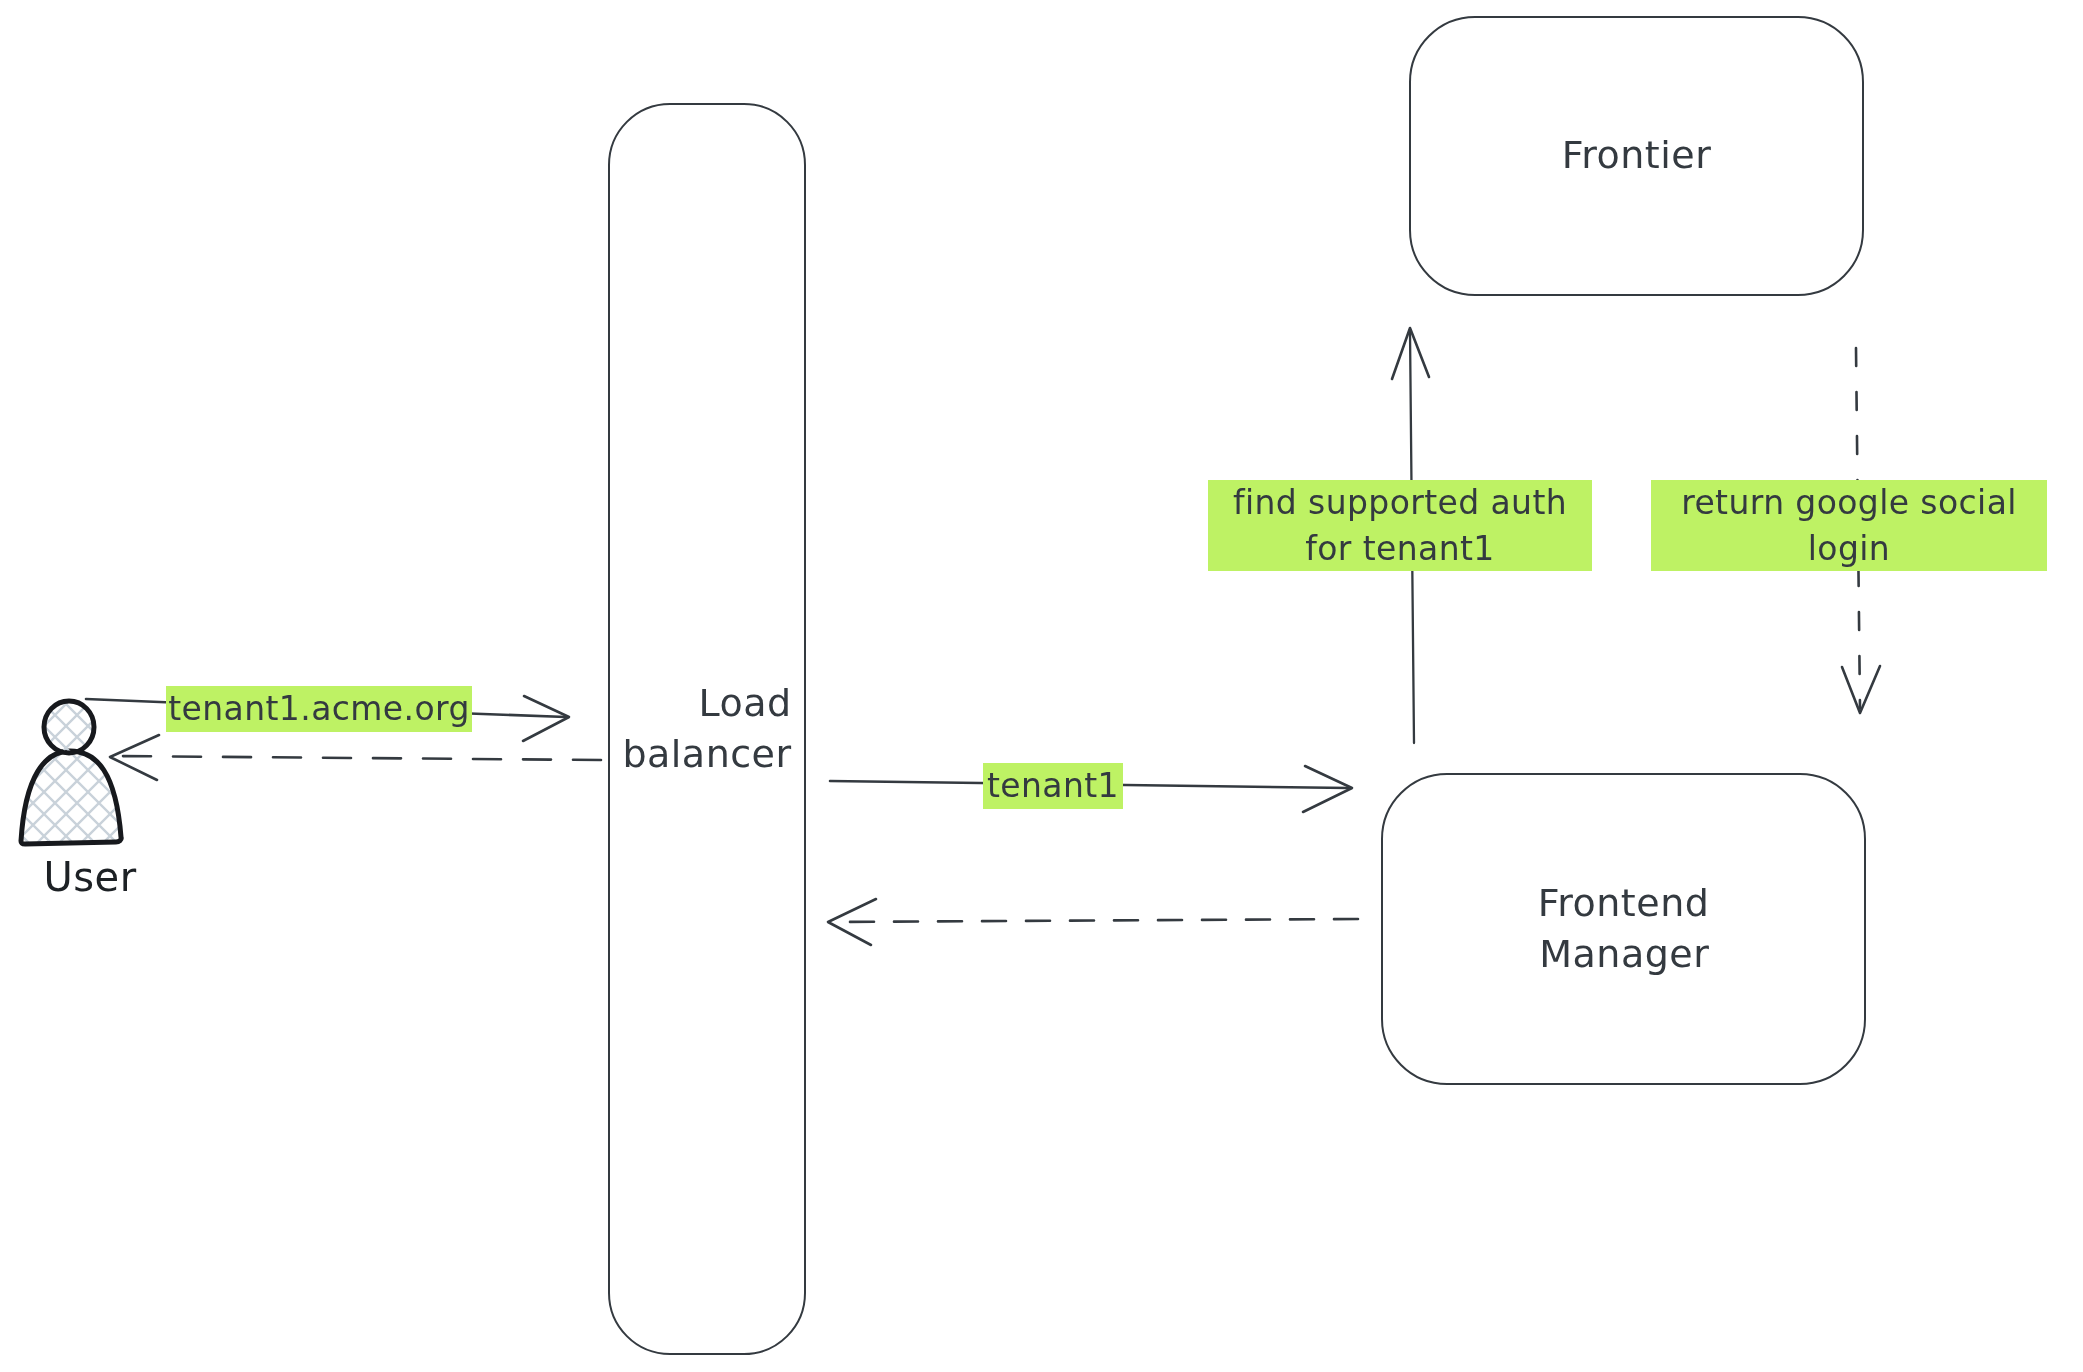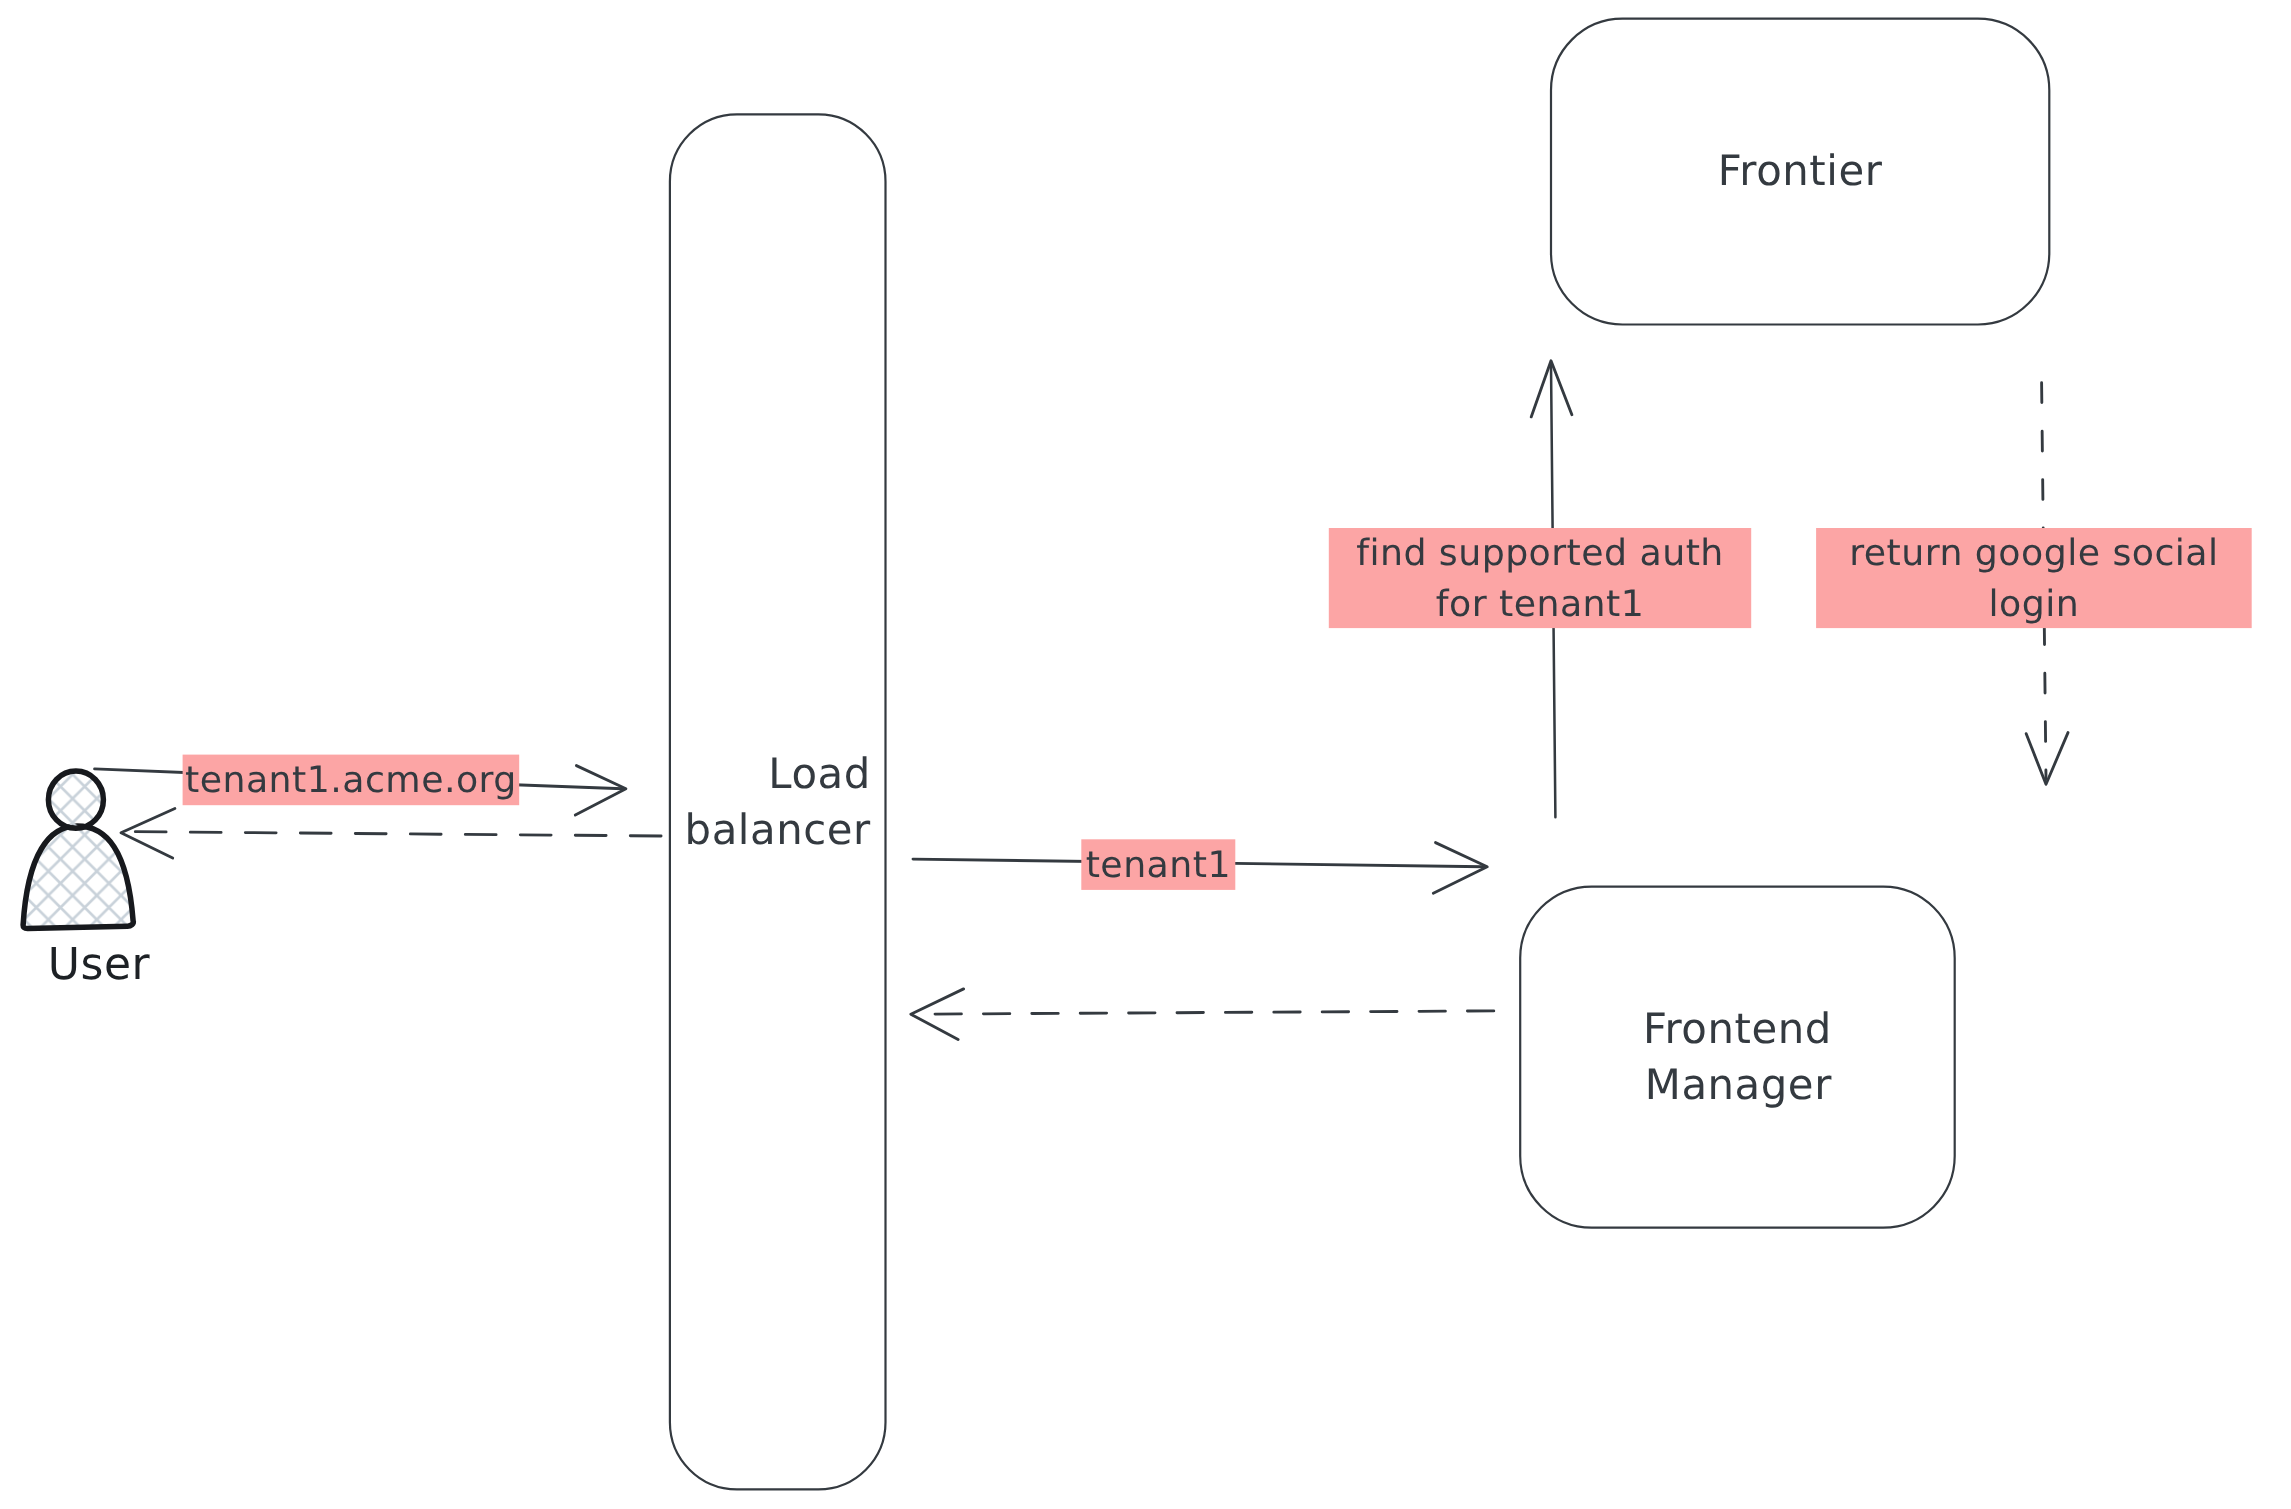--- a/index.html
+++ b/index.html
@@ -47,28 +47,27 @@
     width: 198px; height: 1252px;
     border-radius: 62px;
   }
   .node-frontier {
     left: 1409px; top: 16px;
     width: 455px; height: 280px;
     border-radius: 66px;
   }
   .node-frontend-manager {
     left: 1381px; top: 773px;
-    width: 397px; height: 312px;
+    width: 485px; height: 312px;
     border-radius: 66px;
-    margin-top: 32px;
   }
   .msg {
     position: absolute;
     z-index: 3;
-    background: #fca5a5;
+    background: #bef264;
     color: #343a40;
     font-size: 33px;
     line-height: 1.38;
     text-align: center;
     white-space: pre-line;
     letter-spacing: 0.4px;
   }
   .msg-request        { left: 166px;  top: 686px; width: 306px; }
   .msg-tenant1        { left: 983px;  top: 763px; width: 140px; }
   .msg-render-google  { left: 870px;  top: 897px; width: 424px; }

